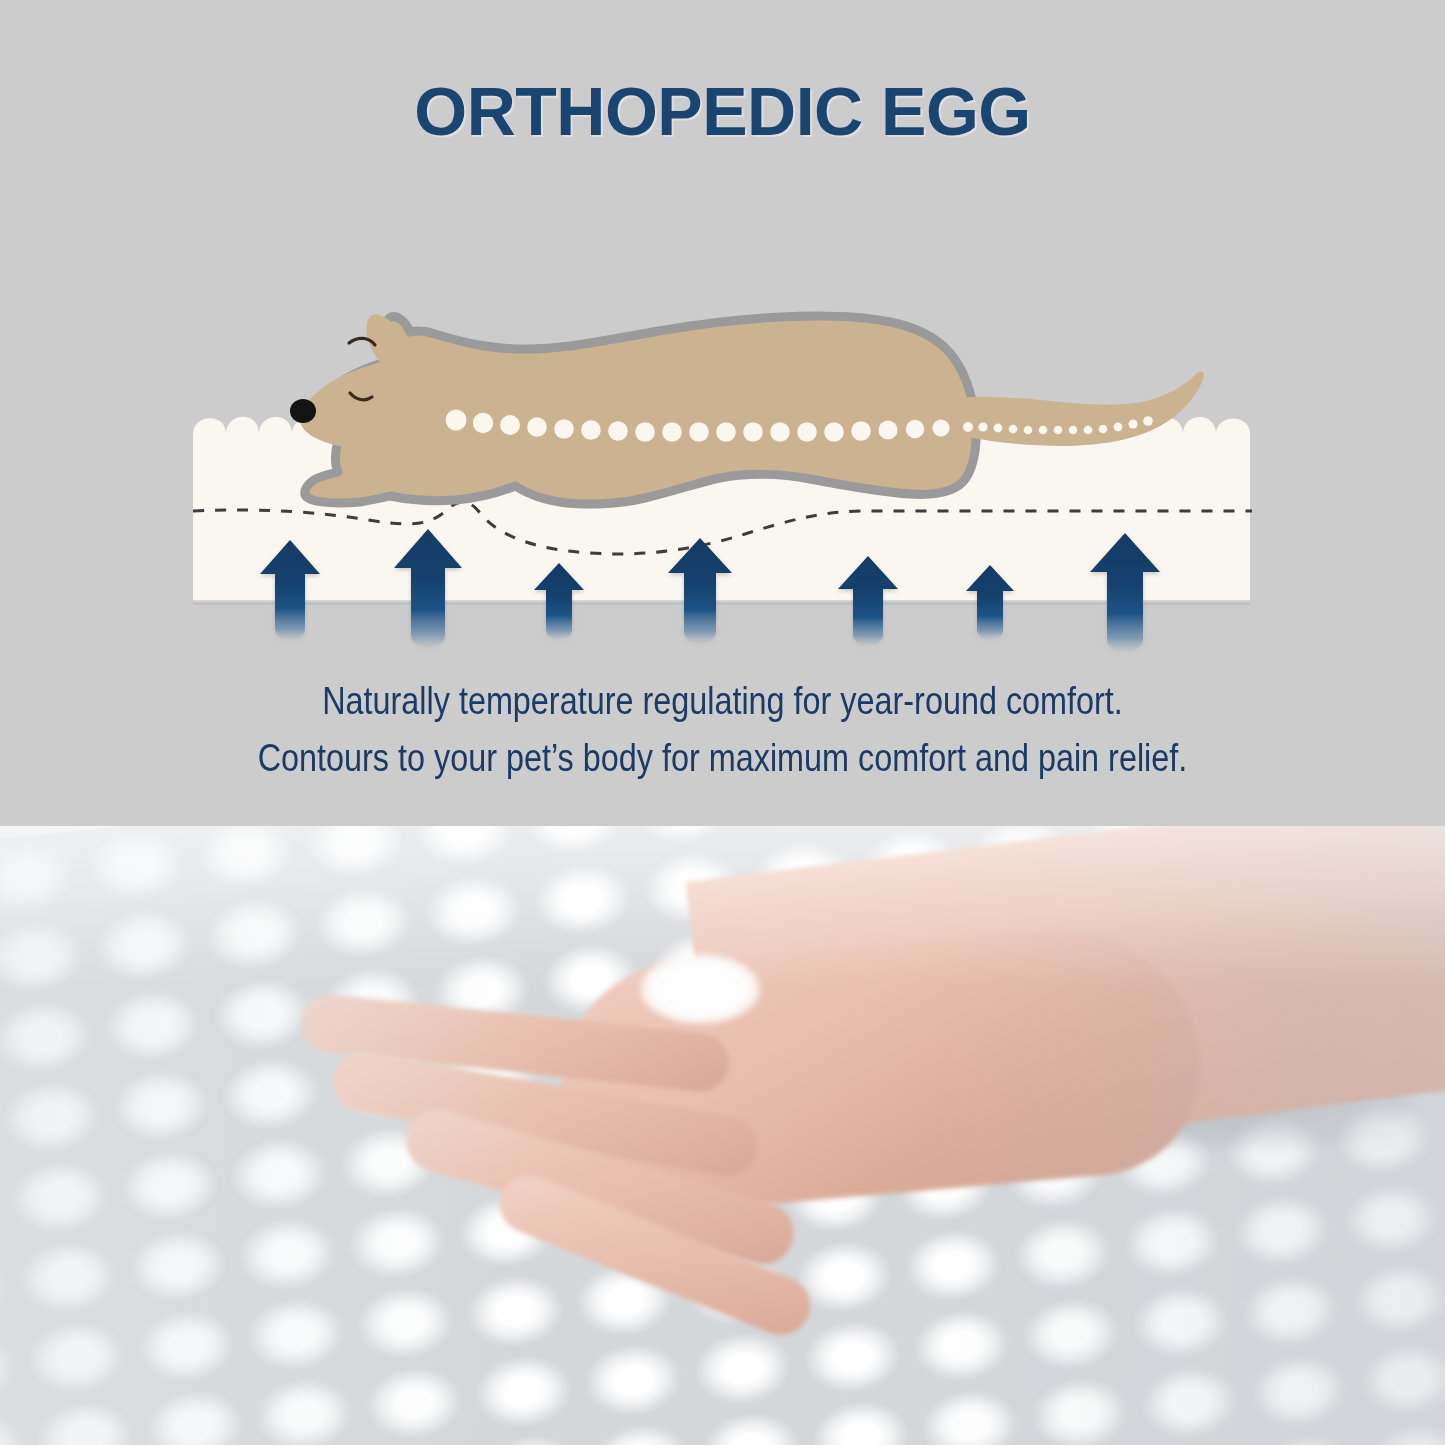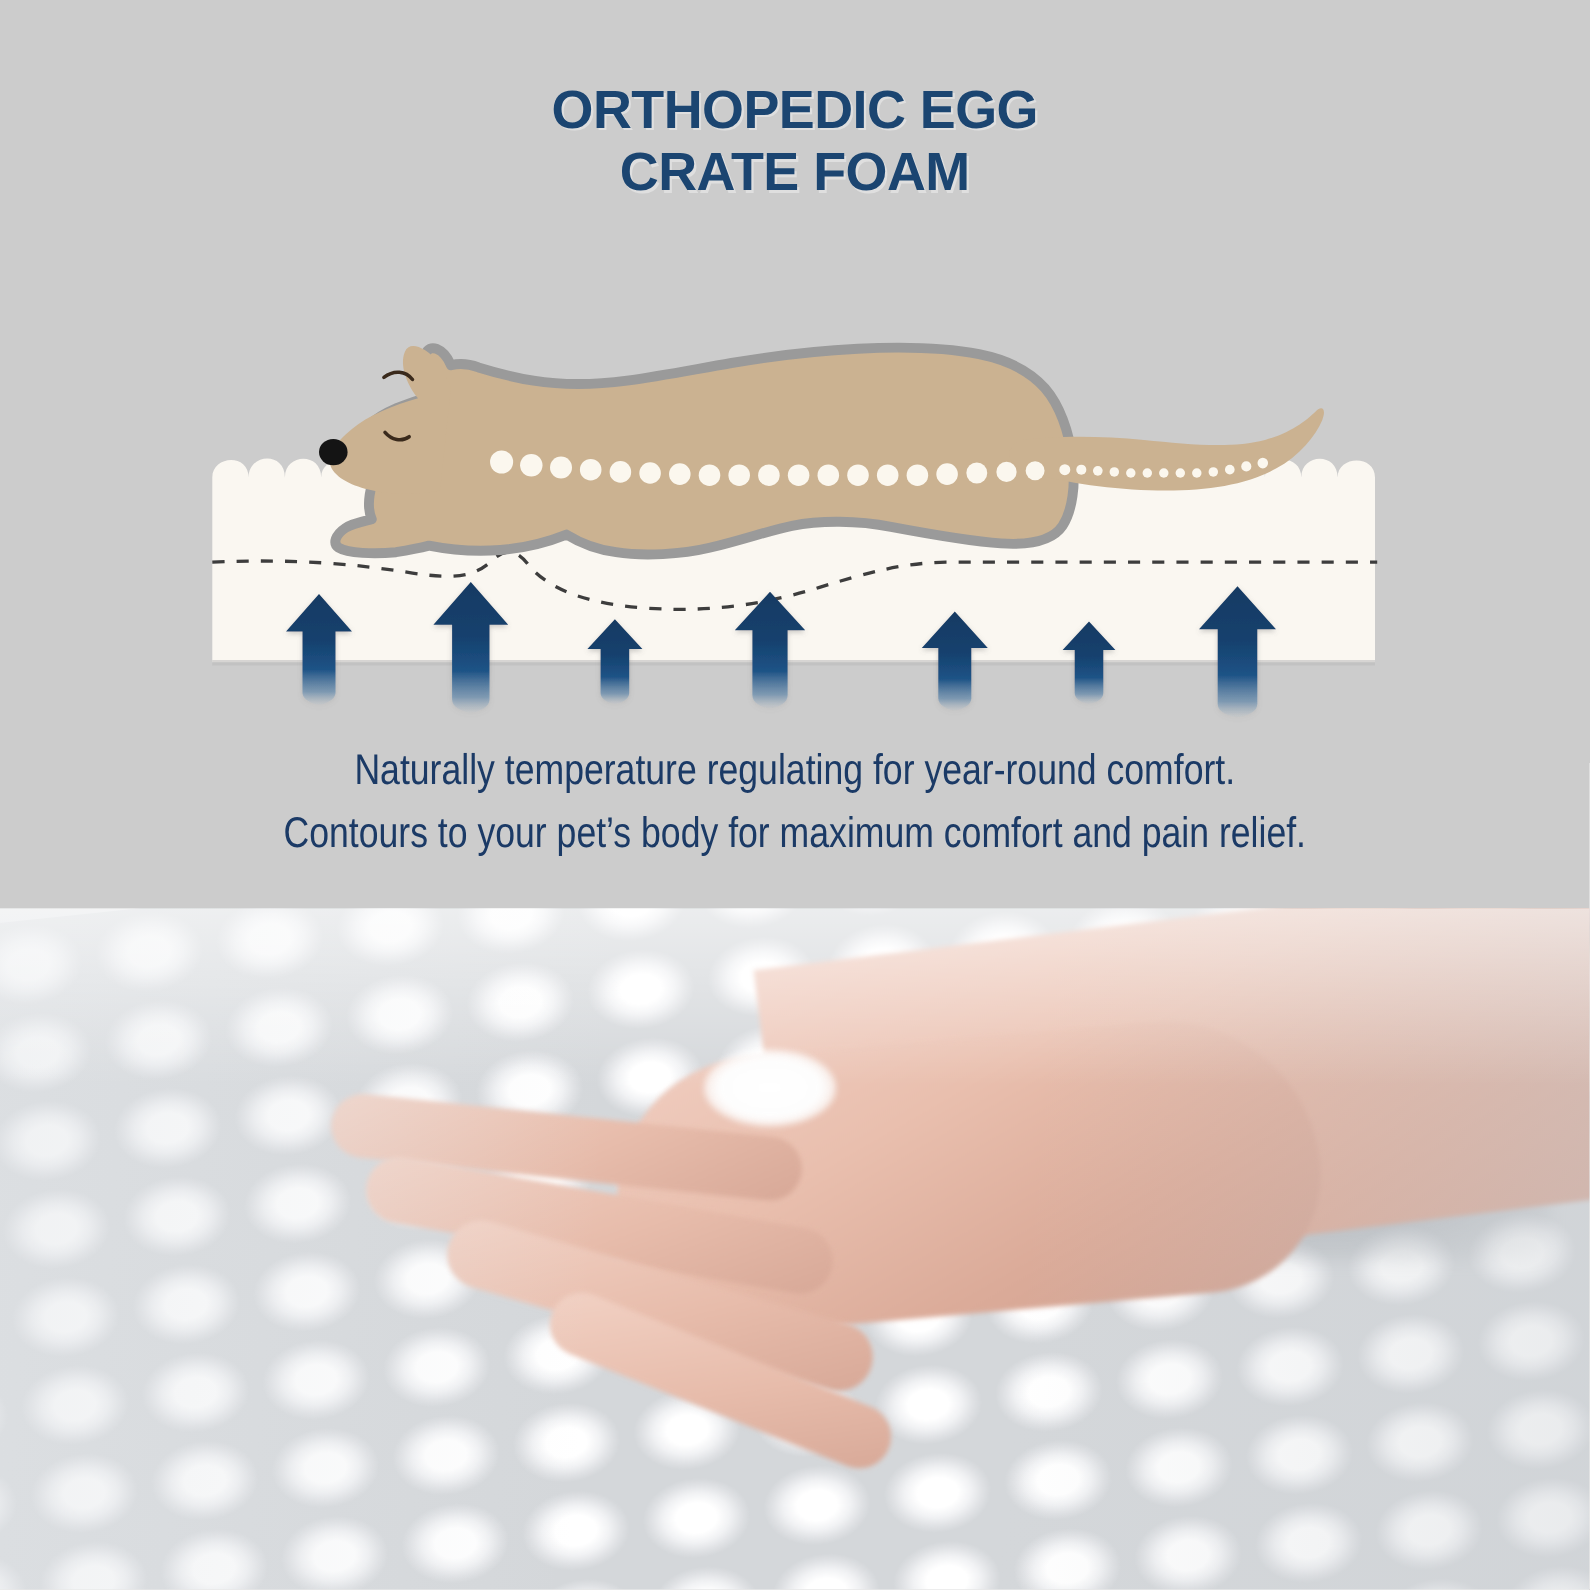--- a/index.html
+++ b/index.html
@@ -16,21 +16,21 @@
     position:absolute; left:0; top:0; width:1445px; height:826px;
     background:#cccccc;
   }
 
   
   .headline{
     position:absolute; left:0; top:72px; width:1445px;
     text-align:center;
     color:#1b4571;
     font-weight:bold;
-    font-size:49px;
+    font-size:68px;
     line-height:1.17;
     letter-spacing:-0.5px;
     text-shadow: 2px 2px 0 rgba(255,255,255,0.38);
     font-stretch:condensed;
   }
   .headline .l2{ display:block; }
 
   
   .stage{
     position:absolute; left:0; top:0; width:1445px; height:826px;
@@ -116,21 +116,20 @@
 </style>
 </head>
 <body>
 
 <div id="page">
 
   <div class="top-panel"></div>
 
   <div class="headline">
     <span class="l1">ORTHOPEDIC EGG</span>
-    <span class="l2">CRATE FOAM</span>
   </div>
 
   <div class="stage">
     <svg width="1445" height="826" viewBox="0 0 1445 826" style="position:absolute;left:0;top:0;">
       <defs>
         <linearGradient id="arrowGrad" x1="0" y1="0" x2="0" y2="1">
           <stop offset="0%" stop-color="#123a63"></stop>
           <stop offset="42%" stop-color="#16416e"></stop>
           <stop offset="68%" stop-color="#1d5386"></stop>
           <stop offset="88%" stop-color="#5e88ad" stop-opacity="0.65"></stop>

